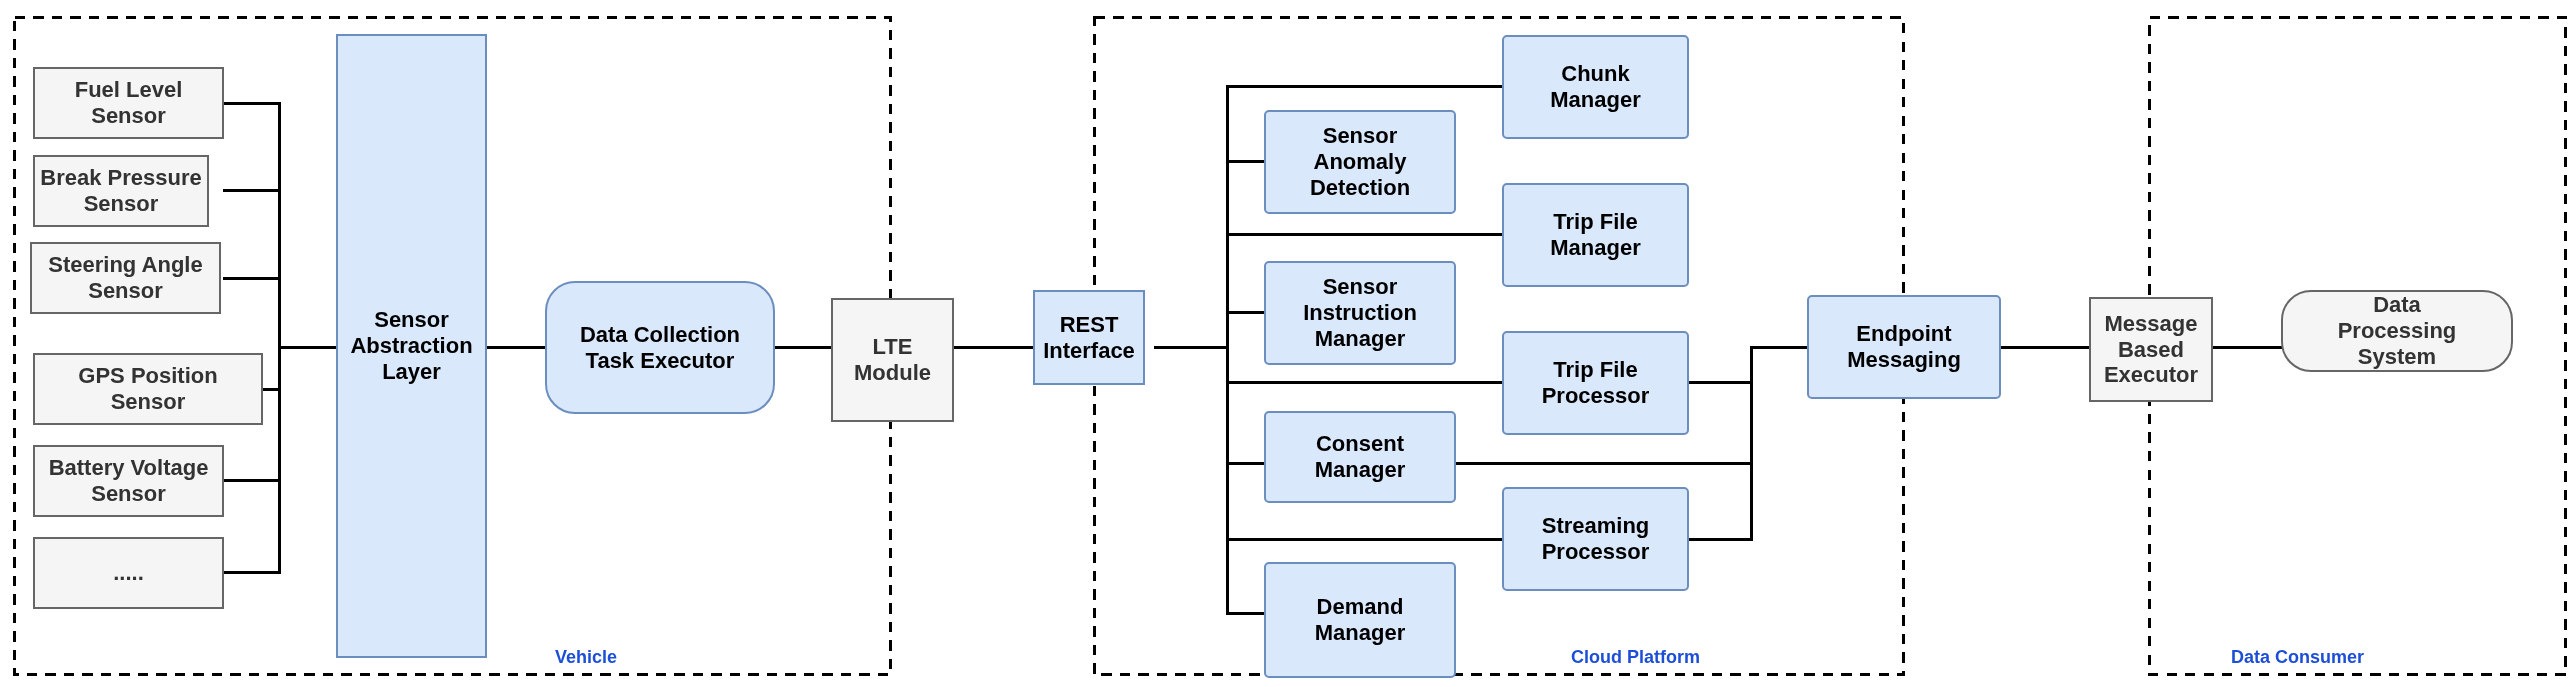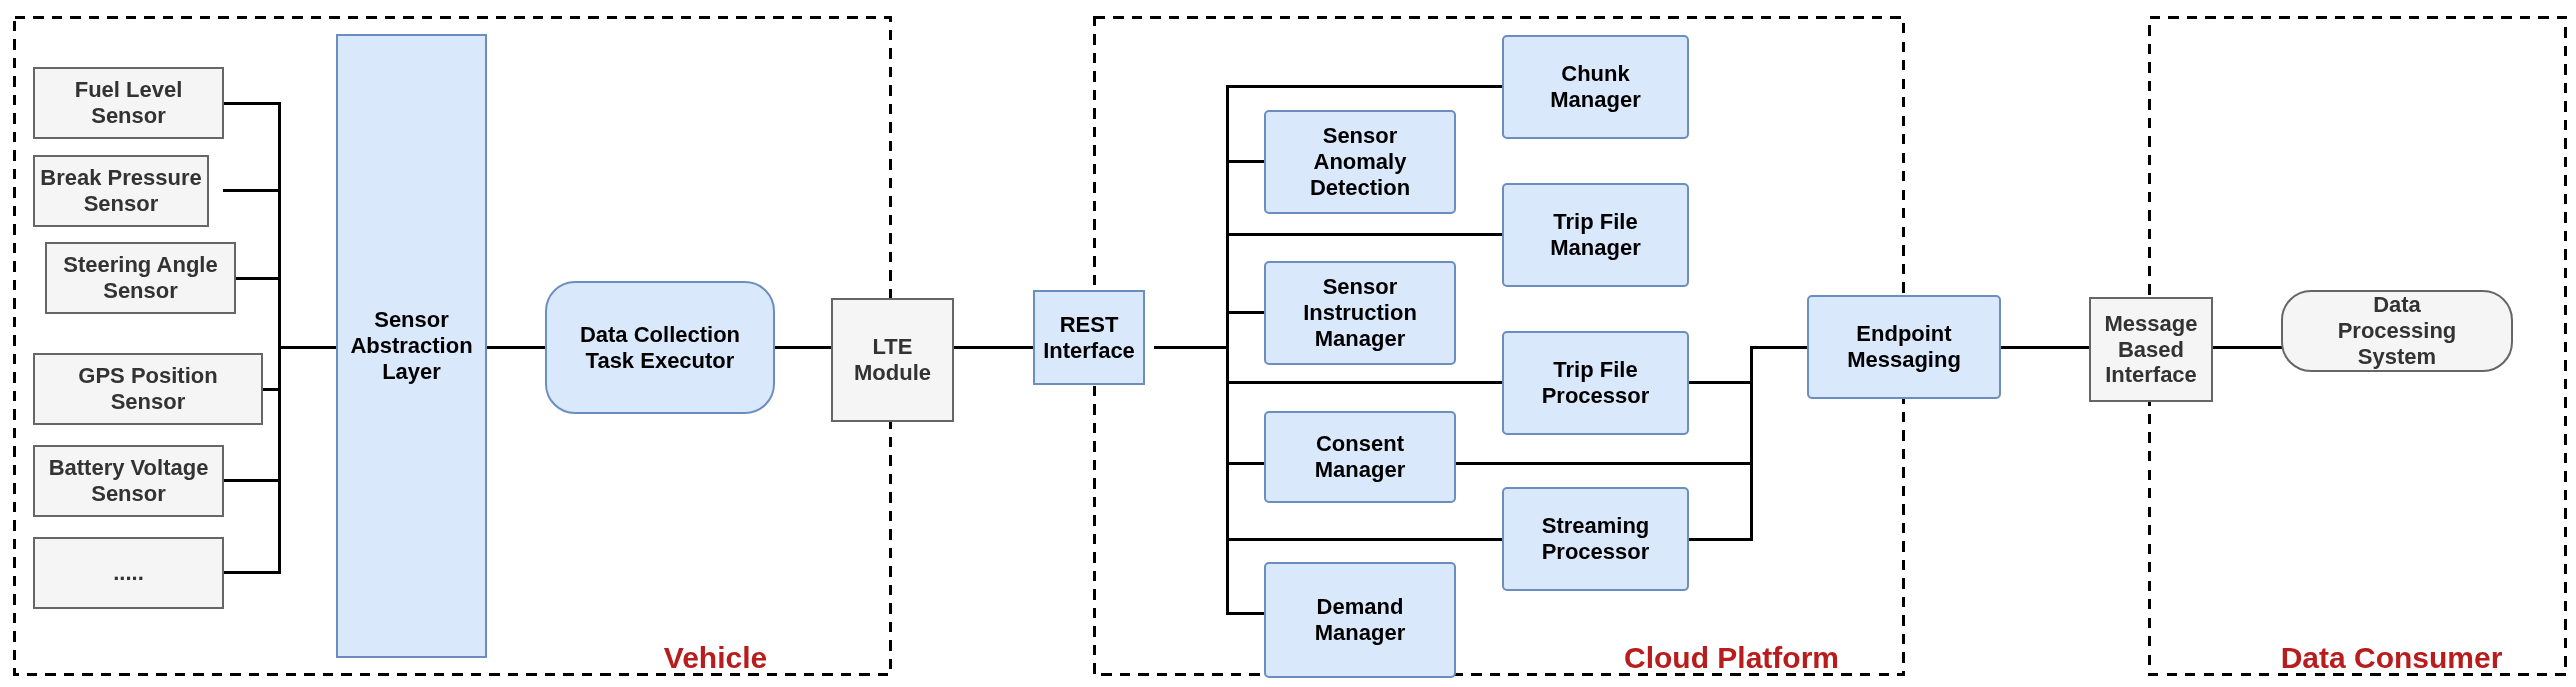--- a/index.html
+++ b/index.html
@@ -26,22 +26,22 @@
     text-align:center;box-sizing:border-box;
     font-weight:bold;font-size:22px;line-height:1.17;
     white-space:pre-line;
   }
   .blue{background:var(--component-fill);border:2.5px solid var(--component-stroke);color:var(--component-text);}
   .gray{background:var(--interface-fill);border:2.5px solid var(--interface-stroke);color:var(--interface-text);}
   .round{border-radius:5px;align-items:center;}
   .round-lg{border-radius:30px;}
   .region-label{
     position:absolute;width:321px;
-    font-weight:bold;font-size:30px;line-height:25px;
-    color:#b91c1c;text-align:center;white-space:nowrap;
+    font-weight:bold;font-size:18px;line-height:25px;
+    color:#1d4ed8;text-align:left;white-space:nowrap;
   }
 </style>
 </head>
 <body>
 
 <div class="canvas">
 
   <svg class="wires" viewBox="0 0 4177 1115" xmlns="http://www.w3.org/2000/svg" shape-rendering="crispEdges">
 
     <rect x="24" y="28" width="1420" height="1066" fill="none" stroke="var(--connector)" stroke-width="5" stroke-dasharray="17 13"></rect>
@@ -85,21 +85,21 @@
   </svg>
 
   <div class="node gray" style="left:33px;top:67px;width:191px;height:72px">
     <span>Fuel Level
 Sensor</span>
   </div>
   <div class="node gray" style="left:33px;top:155px;width:176px;height:72px">
     <span>Break Pressure
 Sensor</span>
   </div>
-  <div class="node gray" style="left:45px;top:242px;width:191px;height:72px">
+  <div class="node gray" style="left:30px;top:242px;width:191px;height:72px">
     <span>Steering Angle
 Sensor</span>
   </div>
   <div class="node gray" style="left:33px;top:353px;width:230px;height:72px">
     <span>GPS Position
 Sensor</span>
   </div>
   <div class="node gray" style="left:33px;top:445px;width:191px;height:72px">
     <span>Battery Voltage
 Sensor</span>
@@ -164,21 +164,21 @@
   </div>
 
   <div class="node blue round" style="left:1807px;top:295px;width:194px;height:104px">
     <span>Endpoint
 Messaging</span>
   </div>
 
   <div class="node gray" style="left:2089px;top:297px;width:124px;height:105px">
     <span>Message
 Based
-Interface</span>
+Executor</span>
   </div>
   <div class="node gray round-lg" style="left:2281px;top:290px;width:232px;height:82px">
     <span>Data
 Processing
 System</span>
   </div>
 
   <div class="region-label" style="left:555px;top:645px">Vehicle</div>
   <div class="region-label" style="left:1571px;top:645px">Cloud Platform</div>
   <div class="region-label" style="left:2231px;top:645px">Data Consumer</div>

